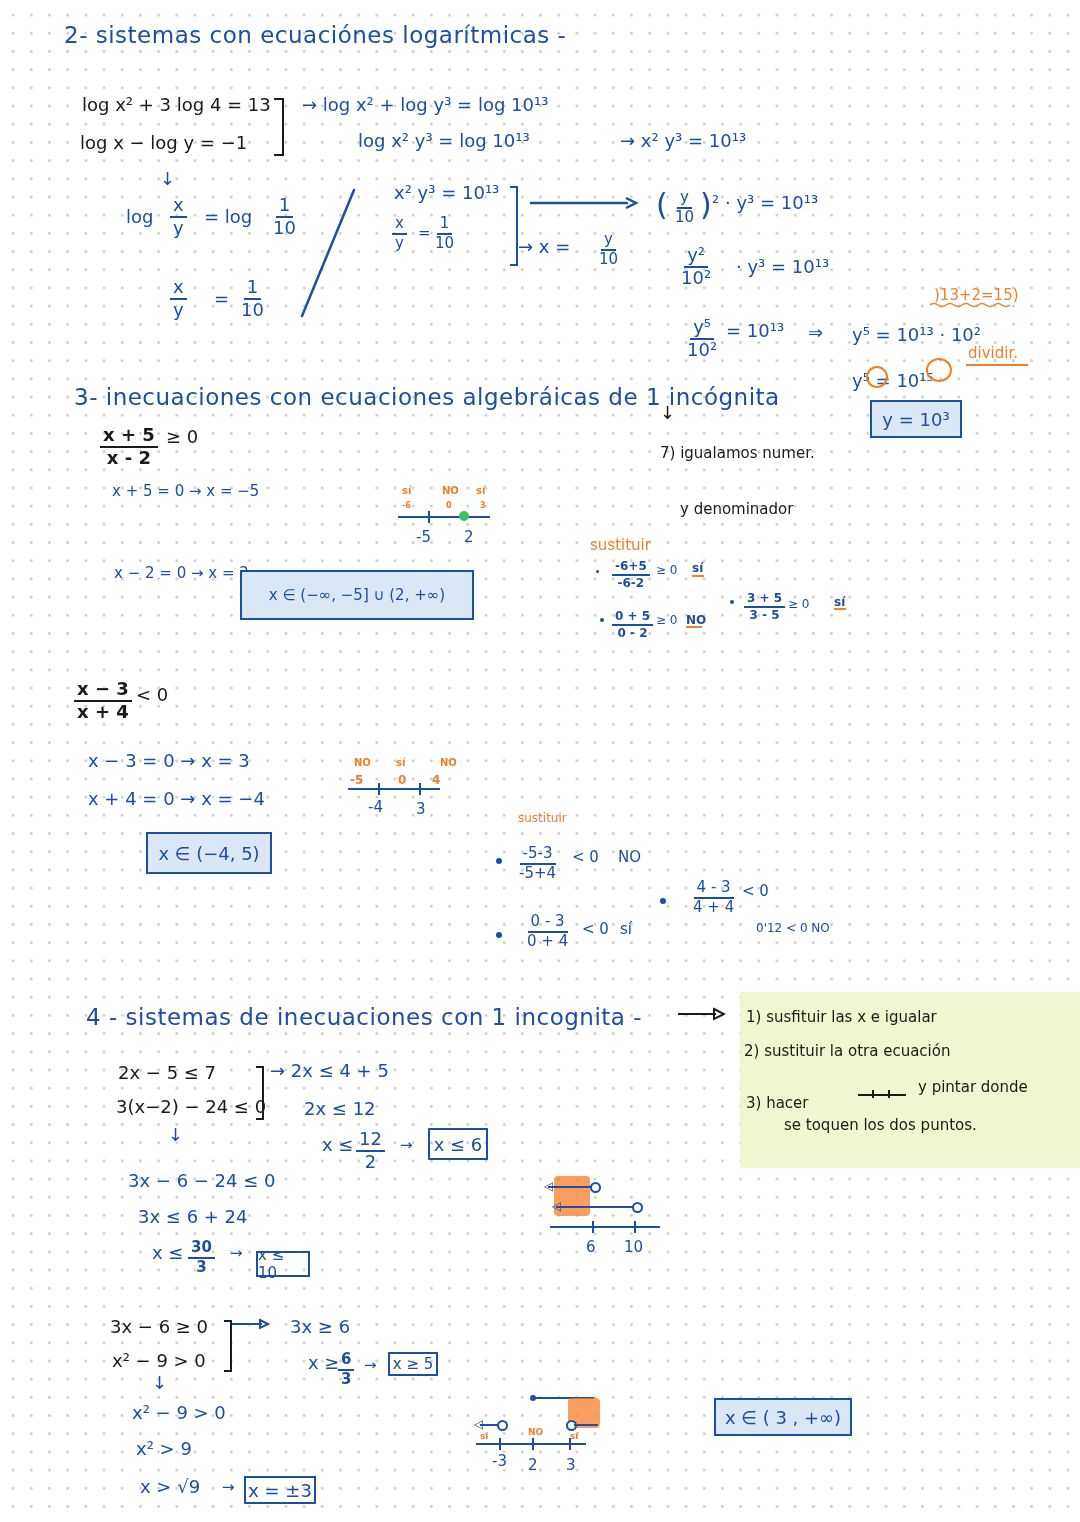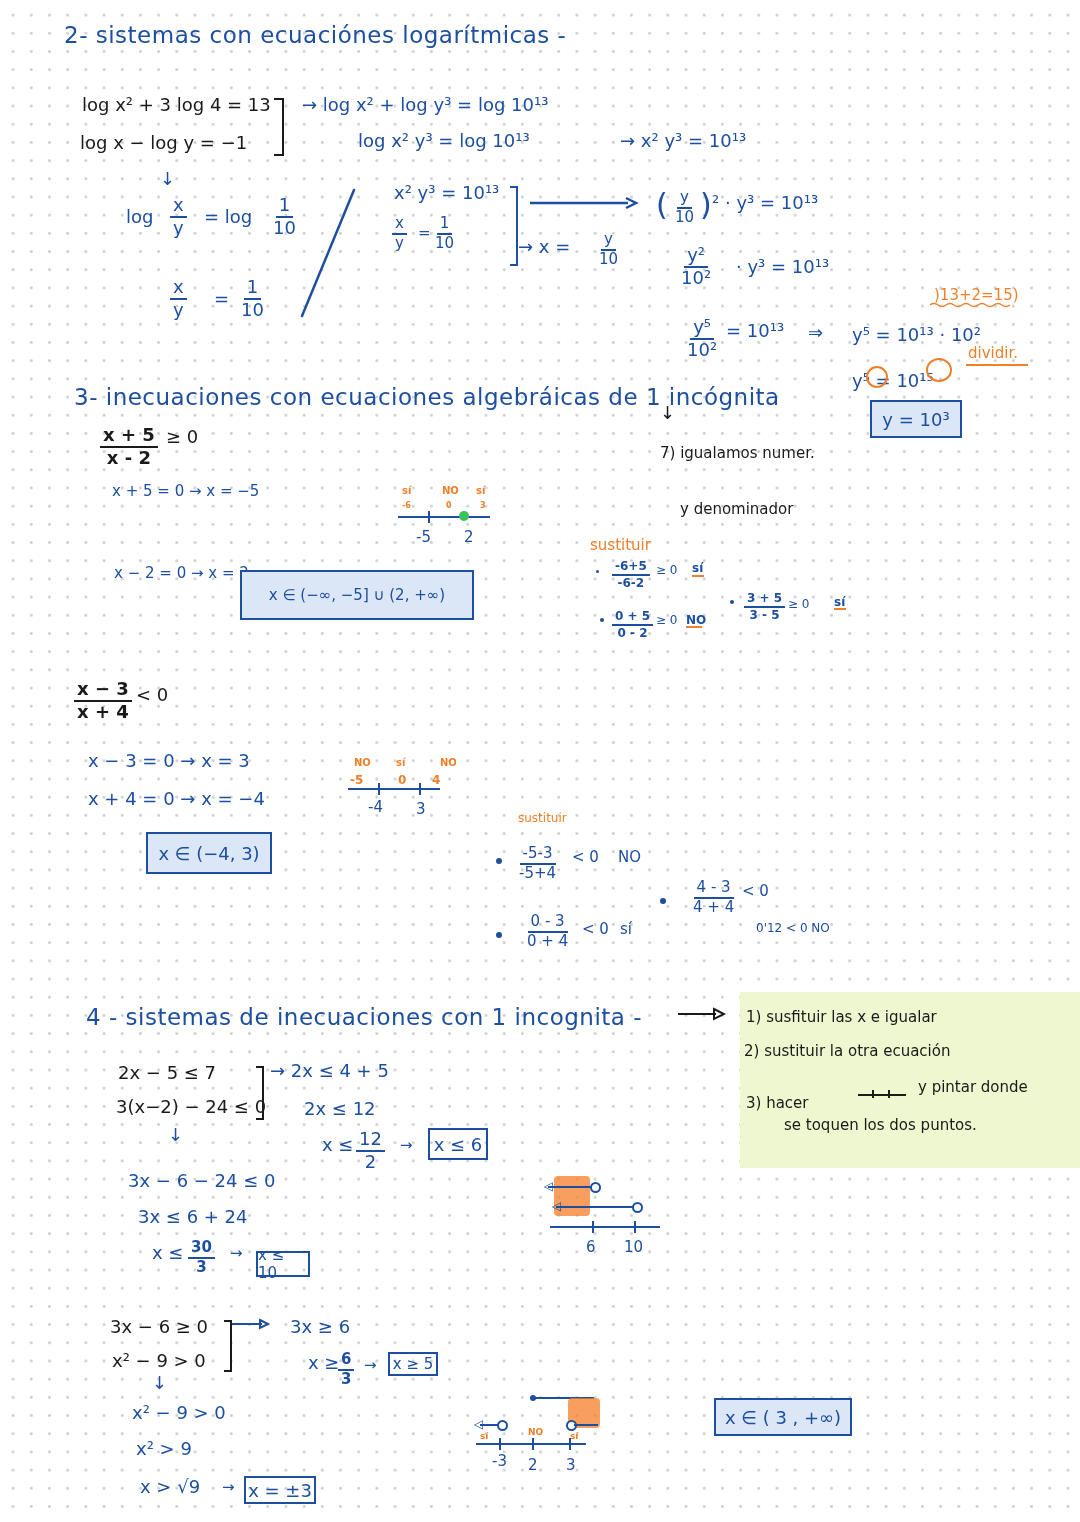--- a/index.html
+++ b/index.html
@@ -202,21 +202,21 @@
 <div class="t xs orange" style="left:350px;top:774px;font-weight:bold;">-5</div>
 <div class="t xs orange" style="left:398px;top:774px;font-weight:bold;">0</div>
 <div class="t xs orange" style="left:432px;top:774px;font-weight:bold;">4</div>
 <div class="line" style="left:348px;top:788px;width:92px;height:2px;"></div>
 <div class="tick" style="left:378px;top:783px;"></div>
 <div class="tick" style="left:419px;top:783px;"></div>
 <div class="t s blue" style="left:368px;top:800px;">-4</div>
 <div class="t s blue" style="left:416px;top:802px;">3</div>
 
 <div class="box" style="left:146px;top:832px;width:122px;height:38px;">
-  <span class="m blue">x ∈ (−4, 3)</span>
+  <span class="m blue">x ∈ (−4, 5)</span>
 </div>
 
 <div class="t xs orange" style="left:518px;top:812px;">sustituir</div>
 <div class="dot" style="left:496px;top:858px;"></div>
 <div class="frac s blue" style="left:516px;top:846px;">
   <span class="num">-5-3</span>
     <span class="den">-5+4</span>
 </div>
 <div class="t s blue" style="left:572px;top:850px;">&lt; 0</div>
 <div class="t s blue" style="left:618px;top:850px;">NO</div>

